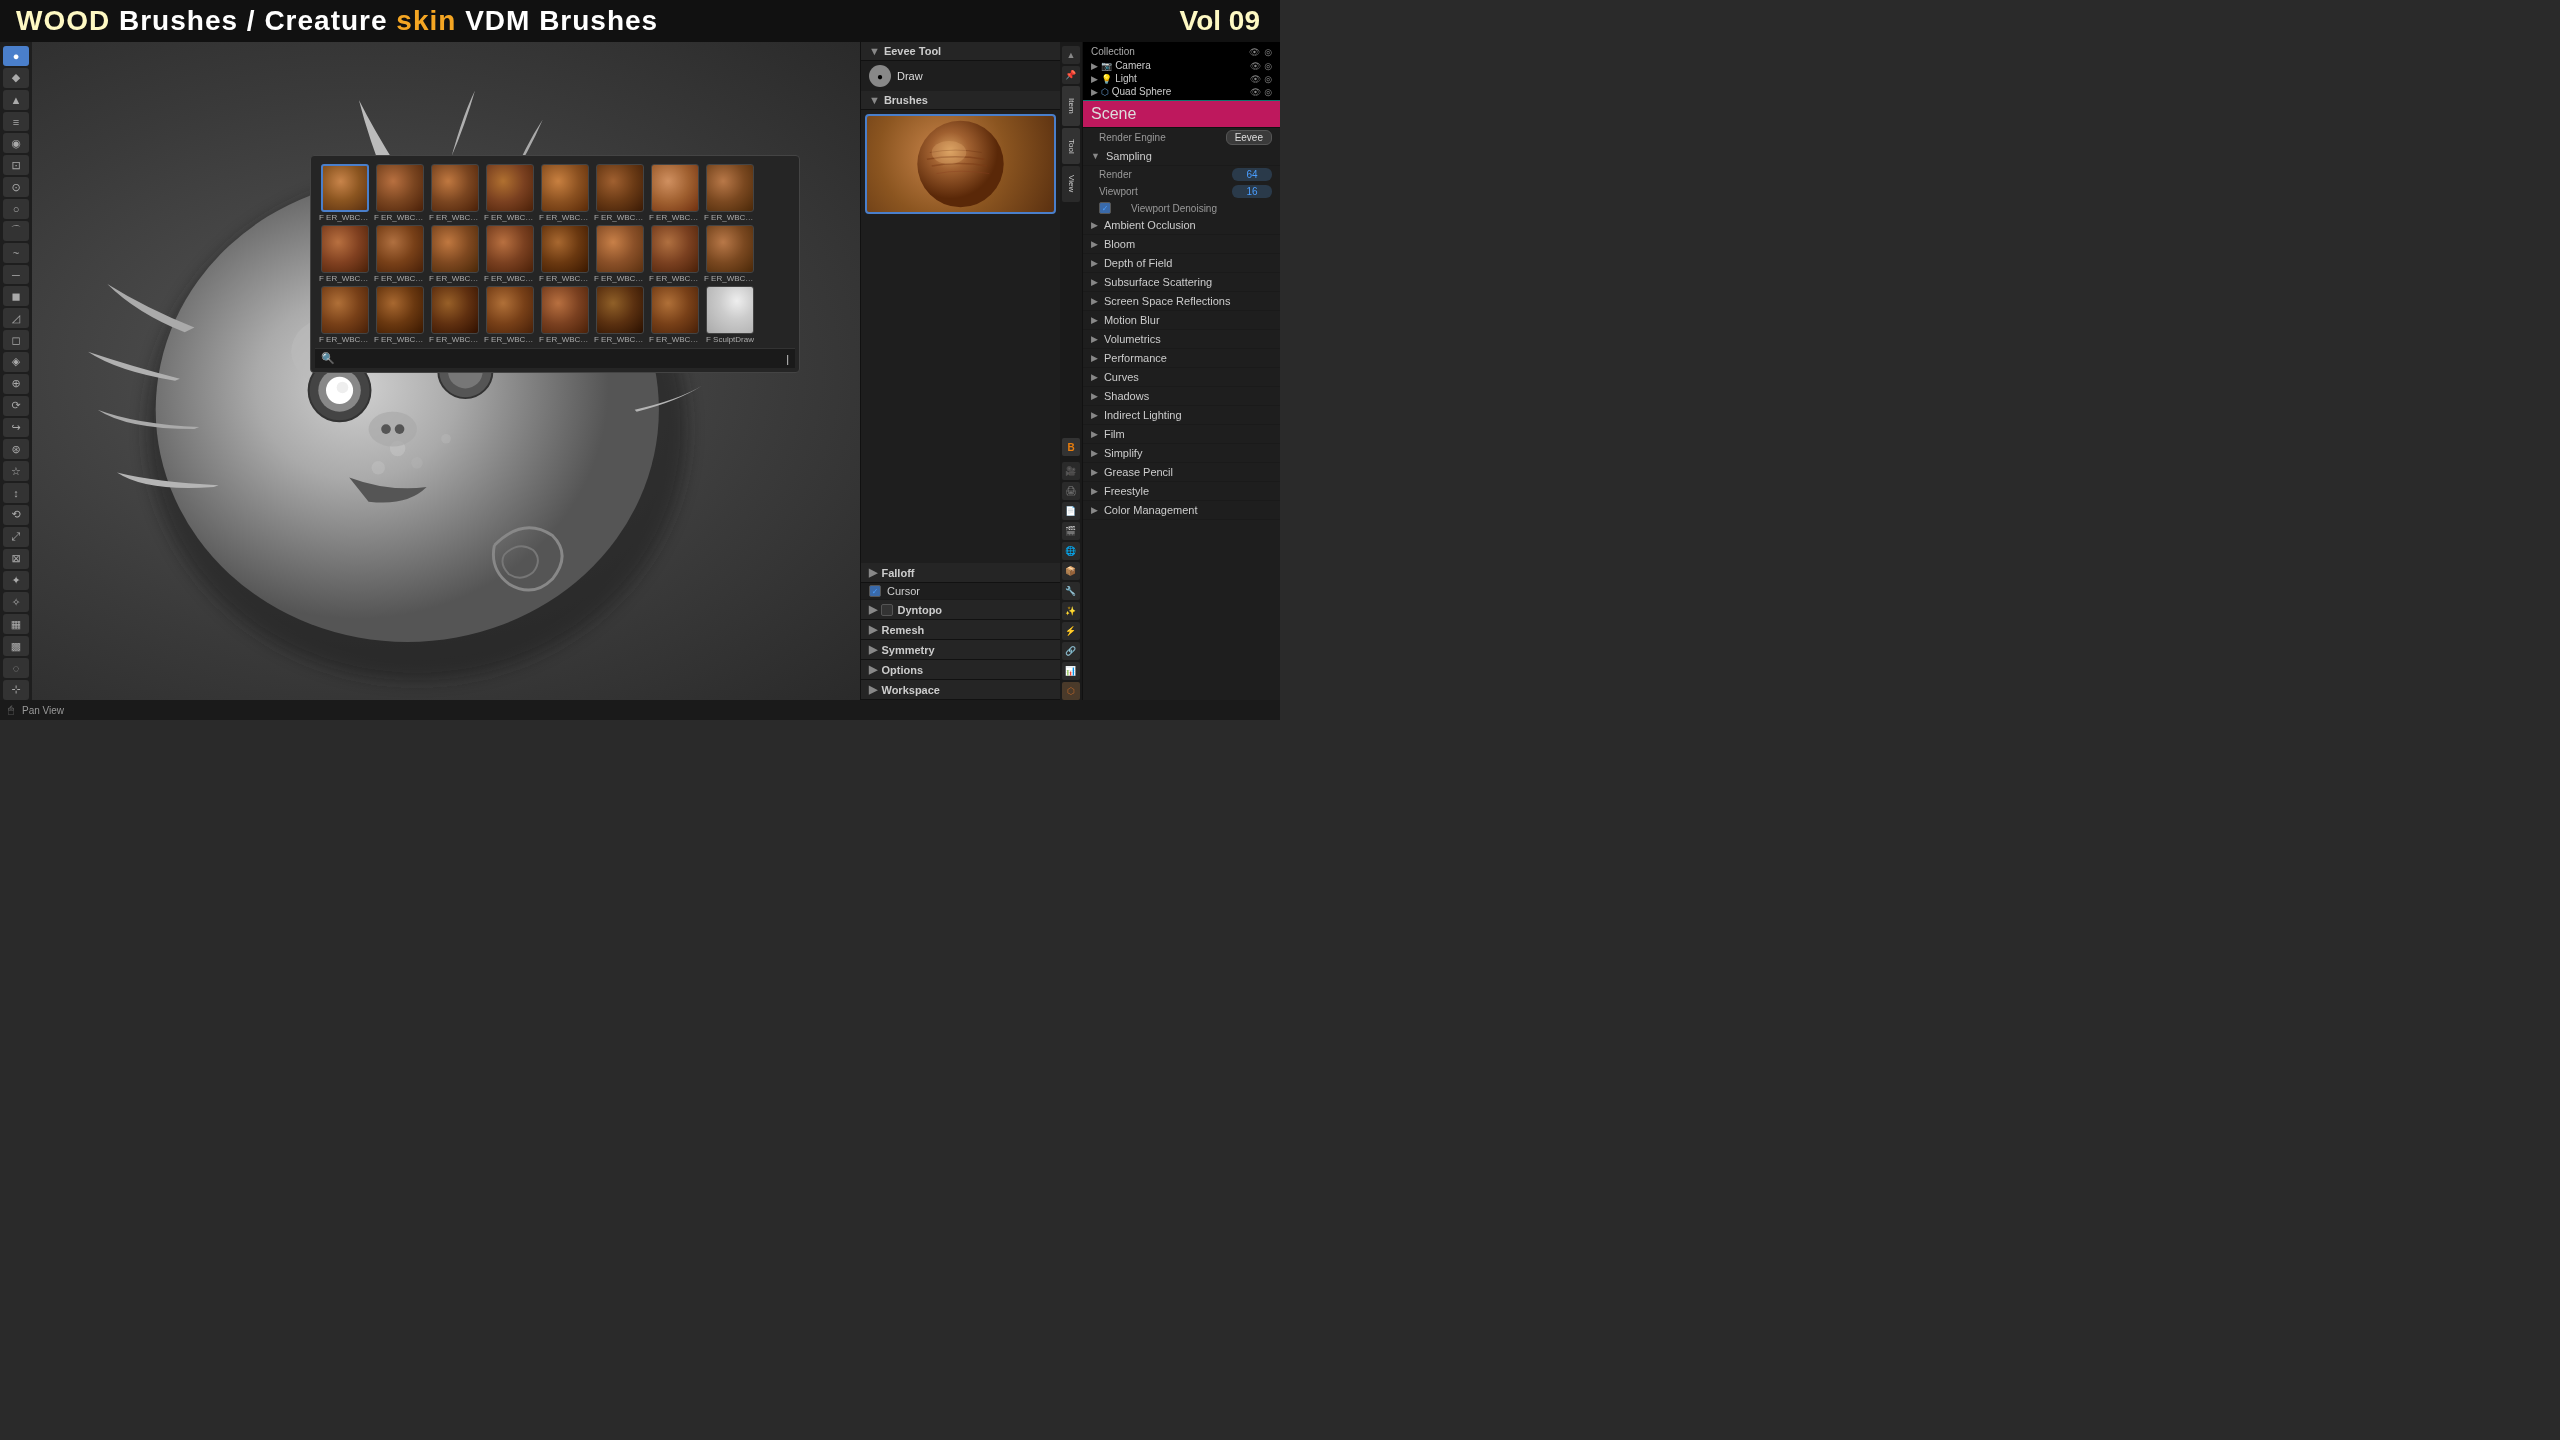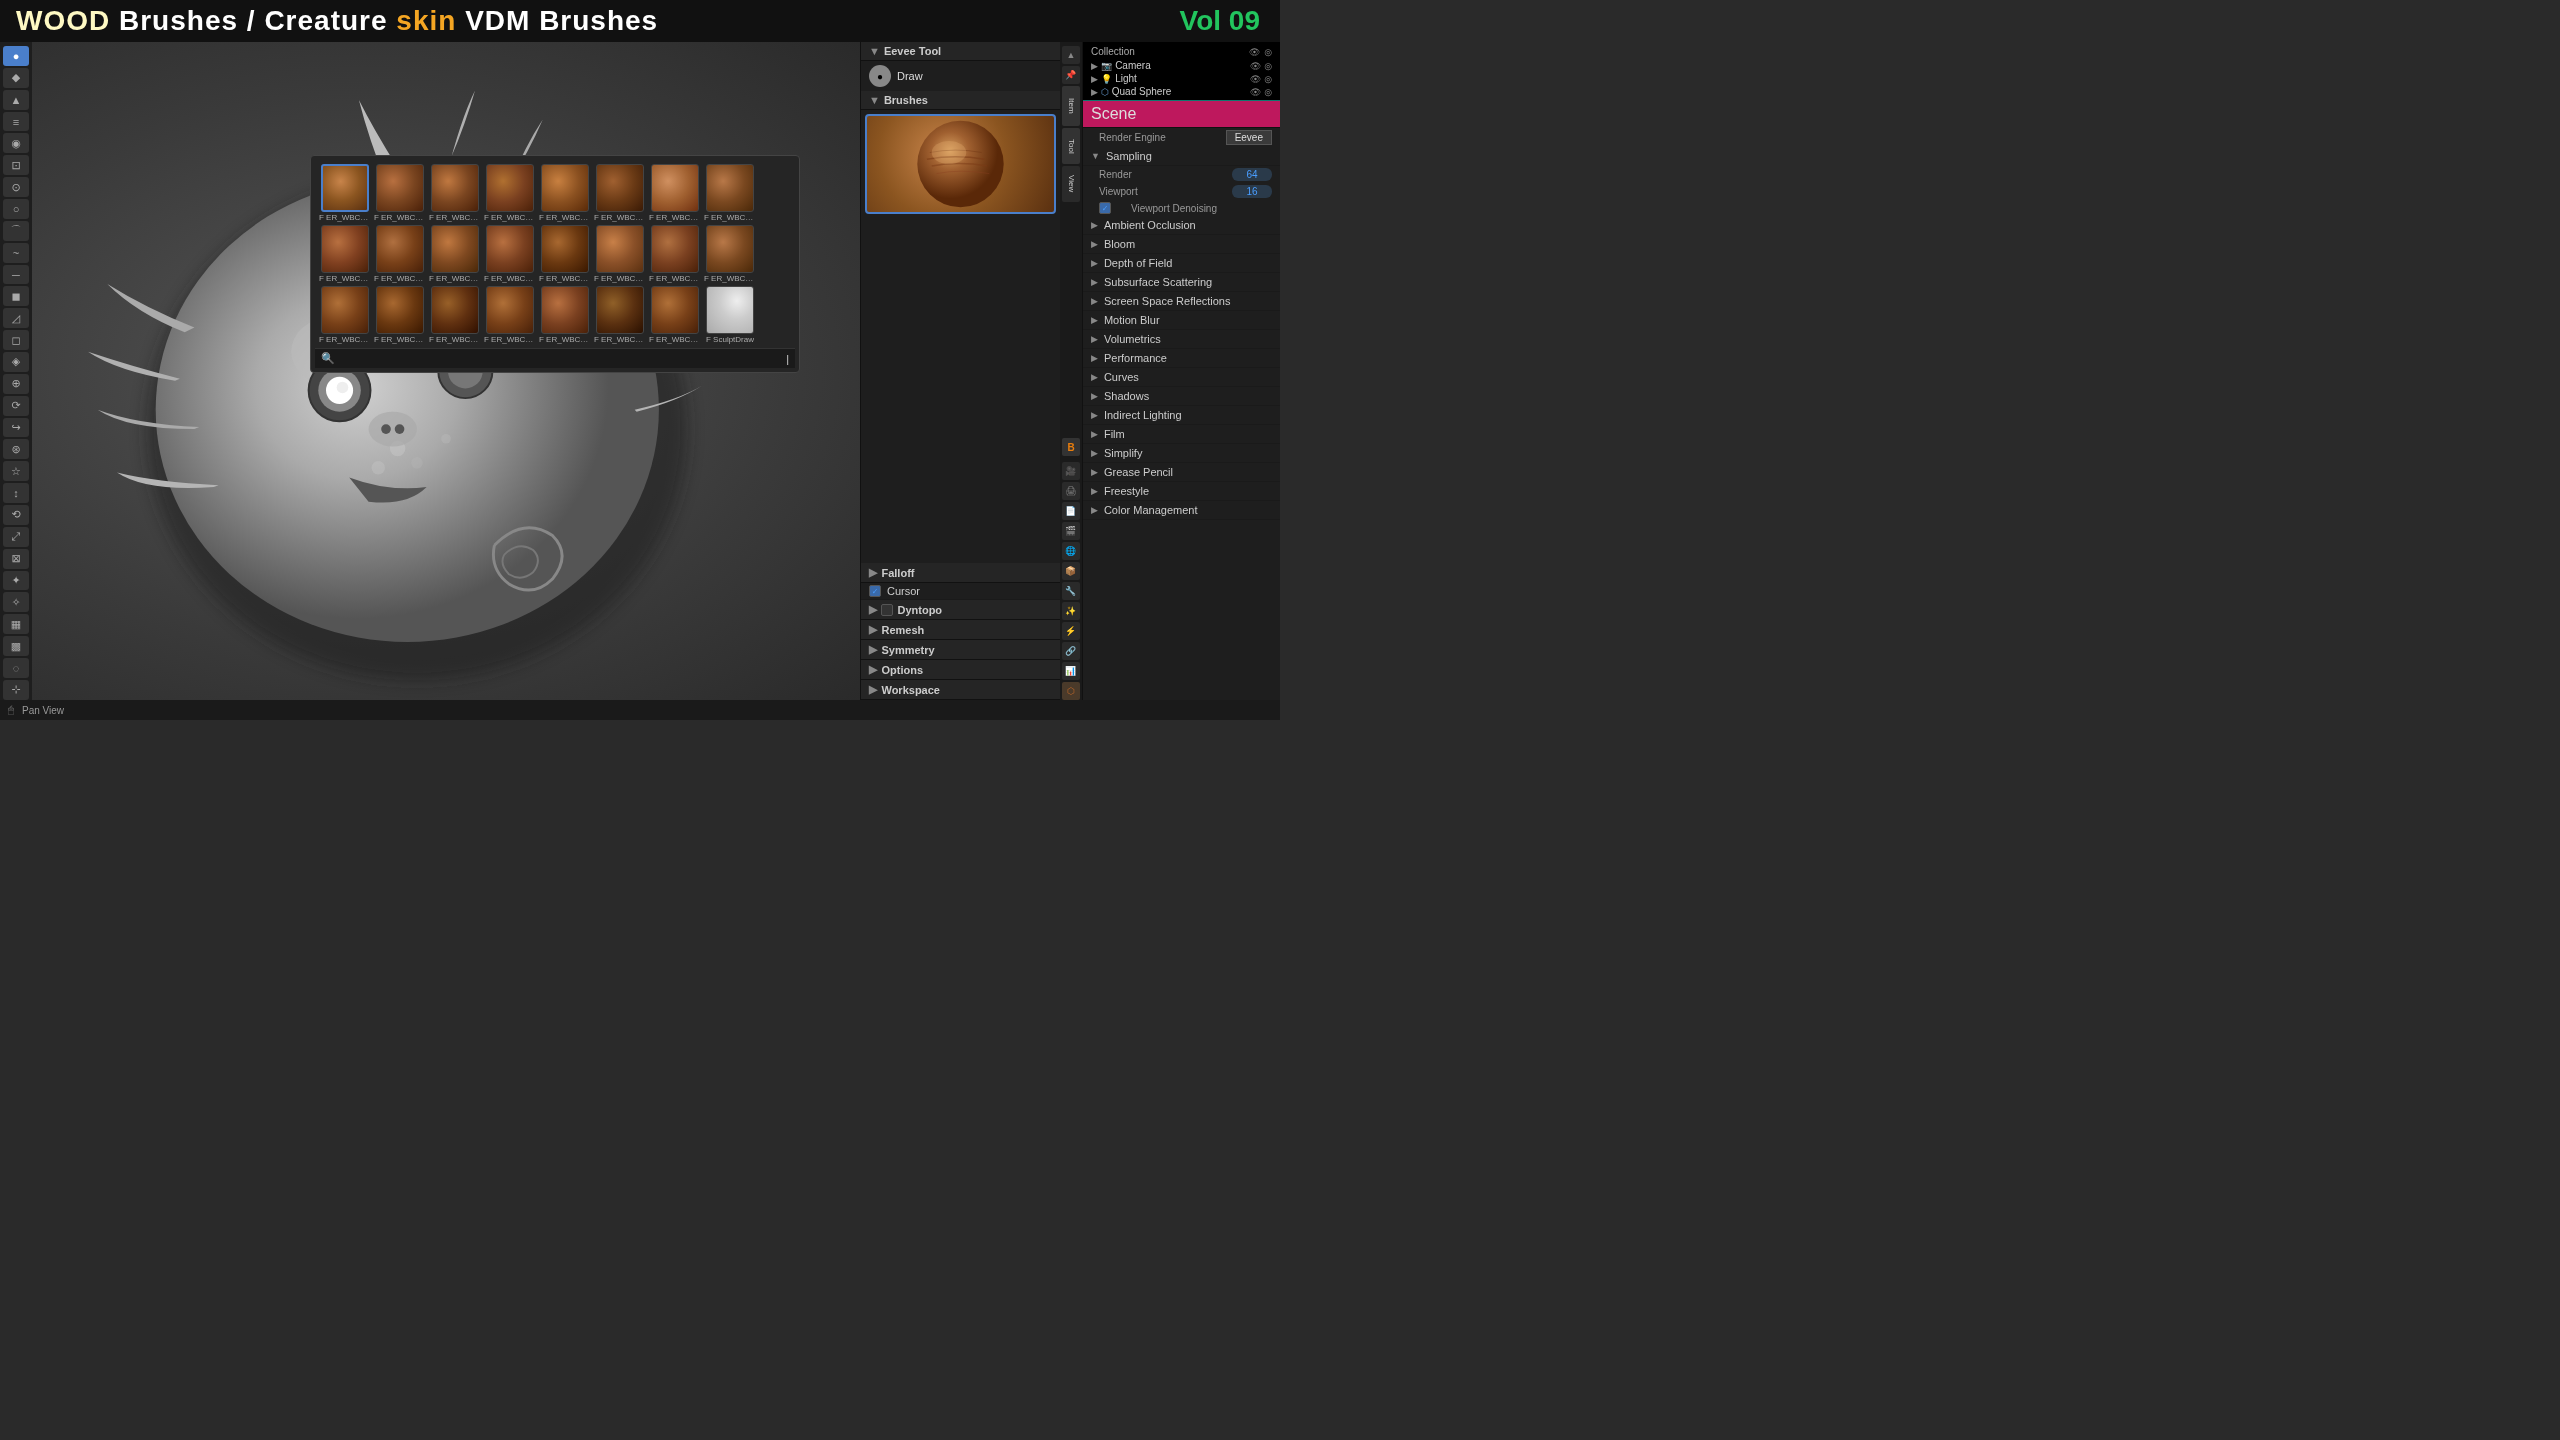--- a/index.html
+++ b/index.html
@@ -26,21 +26,21 @@
     #banner-title {
       font-size: 28px;
       font-weight: 900;
       letter-spacing: 1px;
     }
     #banner-vol {
       position: absolute;
       right: 20px;
       font-size: 28px;
       font-weight: 900;
-      color: #22c55e;
+      color: #fef9c3;
     }
 
     
     #left-toolbar {
       position: absolute;
       top: 42px;
       left: 0;
       width: 32px;
       bottom: 20px;
       background: #1e1e1e;
@@ -297,21 +297,21 @@
       font-size: 11px;
       color: #ccc;
       gap: 4px;
       border-bottom: 1px solid #1a1a1a;
       cursor: pointer;
     }
     .render-engine-badge {
       background: #3a3a3a;
       border: 1px solid #555;
       padding: 1px 8px;
-      border-radius: 0;
+      border-radius: 6px;
       font-size: 10px;
       color: #ddd;
     }
     .sampling-row {
       display: flex;
       align-items: center;
       padding: 2px 8px 2px 16px;
       font-size: 10px;
       color: #ccc;
       gap: 20px;

